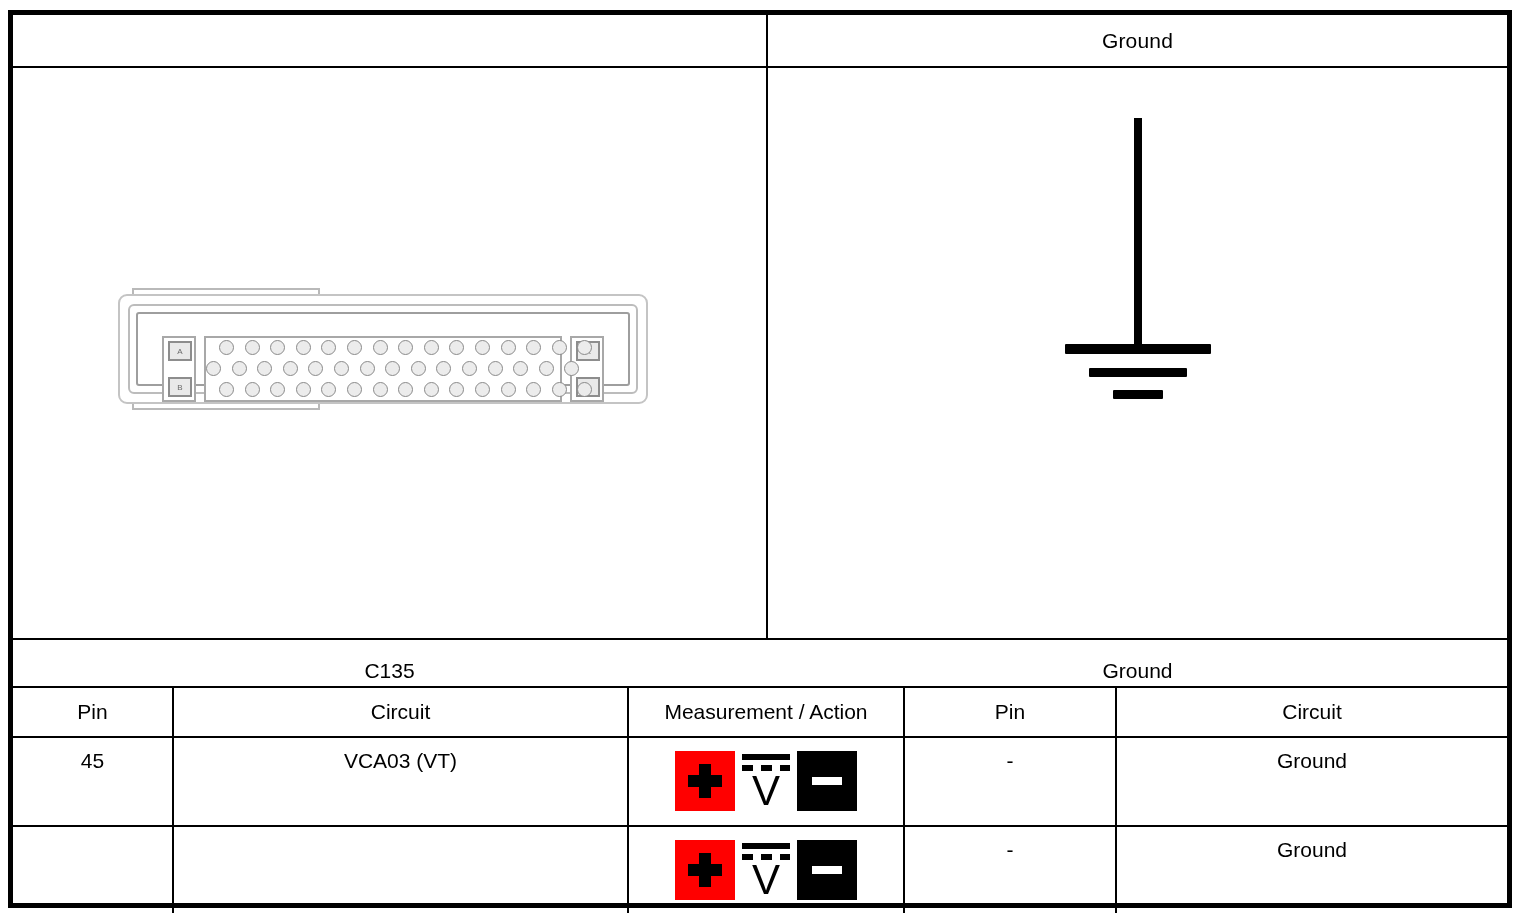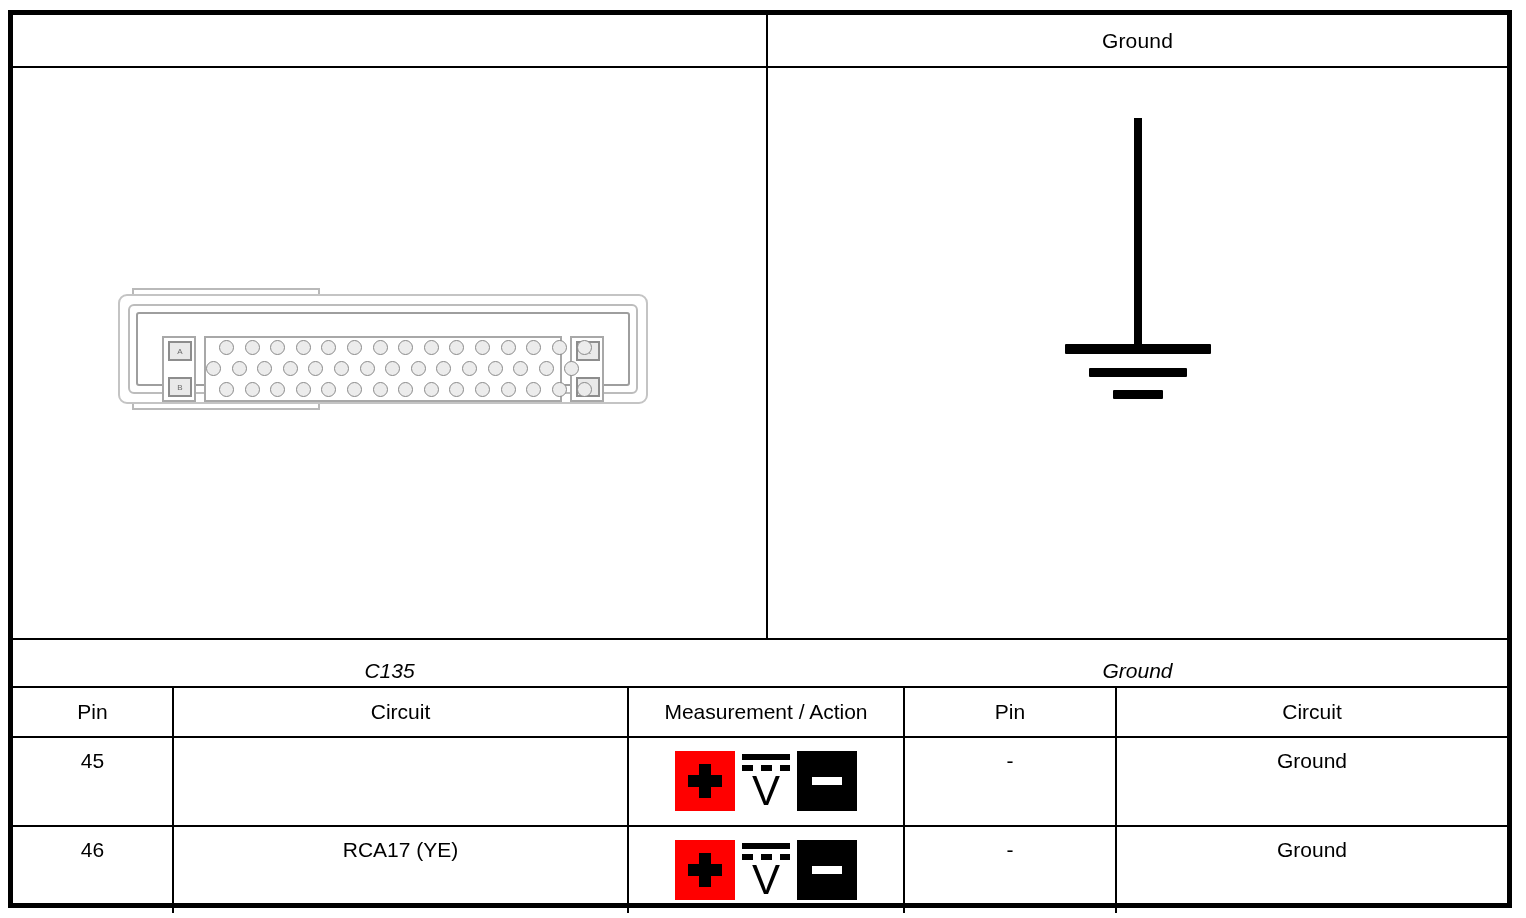--- a/index.html
+++ b/index.html
@@ -55,21 +55,21 @@
   
   .gnd{position:absolute;left:50%;top:50px;transform:translateX(-50%);width:150px;height:290px;}
   .gnd-stem{position:absolute;left:50%;top:0;margin-left:-4px;width:8px;height:228px;background:#000;}
   .gnd-b{position:absolute;left:50%;background:#000;border-radius:1px;}
   .gnd-b1{width:146px;height:10px;top:226px;margin-left:-73px;}
   .gnd-b2{width:98px;height:9px;top:250px;margin-left:-49px;}
   .gnd-b3{width:50px;height:9px;top:272px;margin-left:-25px;}
 
   
   .sect{position:absolute;left:0;top:625px;width:100%;height:46px;}
-  .sect-cell{position:absolute;top:0;height:62px;display:flex;align-items:center;justify-content:center;font-size:21px;font-style:italic;}
+  .sect-cell{position:absolute;top:0;height:62px;display:flex;align-items:center;justify-content:center;font-size:21px;}
   .sect-left{left:0;width:753px;}
   .sect-right{left:755px;right:0;}
 
   
   .tbl{position:absolute;left:0;top:673px;width:100%;height:225px;}
   .thead{position:absolute;left:0;top:0;width:100%;height:48px;}
   .row{position:absolute;left:0;width:100%;}
   .row.r1{top:50px;height:101px;}
   .row.r2{top:139px;height:86px;}
 
@@ -214,42 +214,41 @@
     <div class="thead">
       <div class="cell c-pin">Pin</div>
       <div class="cell c-circ">Circuit</div>
       <div class="cell c-meas">Measurement / Action</div>
       <div class="cell c-gpin">Pin</div>
       <div class="cell c-gcirc">Circuit</div>
     </div>
 
     <div class="row r1">
       <div class="cell c-pin">45</div>
+      <div class="cell c-circ">VCA03 (VT)</div>
       <div class="cell c-meas">
         <div class="meas">
           <div class="mbox plus">
               <span class="plus-g"></span>
             </div>
           <div class="dcv">
             <span class="dcv-solid"></span>
             <span class="dcv-dash"></span>
             <span class="dcv-v">V</span>
           </div>
           <div class="mbox minus">
               <span class="minus-g"></span>
             </div>
         </div>
       </div>
       <div class="cell c-gpin">-</div>
       <div class="cell c-gcirc">Ground</div>
     </div>
 
     <div class="row r2">
-      <div class="cell c-pin">46</div>
-      <div class="cell c-circ">RCA17 (YE)</div>
       <div class="cell c-meas">
         <div class="meas">
           <div class="mbox plus">
               <span class="plus-g"></span>
             </div>
           <div class="dcv">
             <span class="dcv-solid"></span>
             <span class="dcv-dash"></span>
             <span class="dcv-v">V</span>
           </div>

